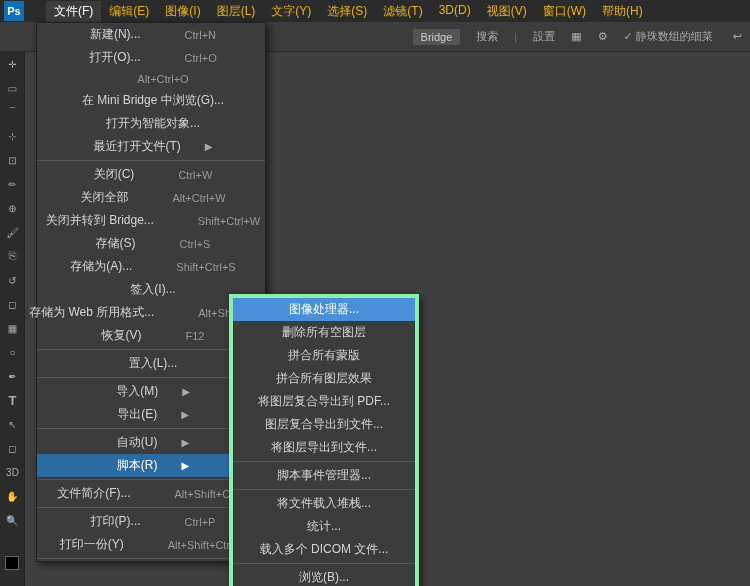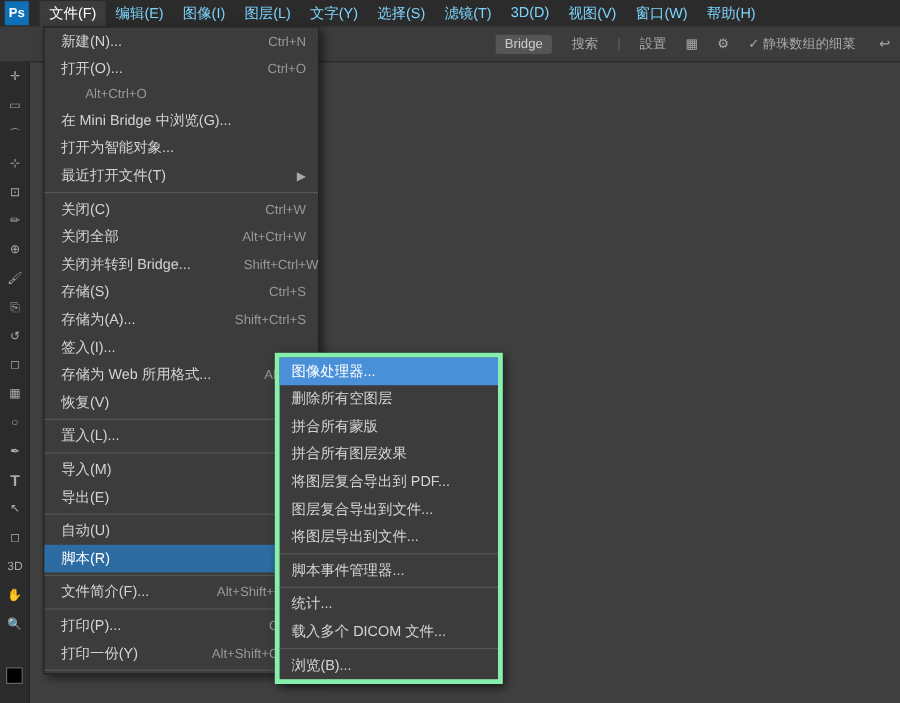--- a/index.html
+++ b/index.html
@@ -28,31 +28,31 @@
     .menubar-logo {
       width: 20px;
       height: 20px;
       background: #0f70b7;
       display: flex;
       align-items: center;
       justify-content: center;
       color: #fff;
       font-size: 11px;
       font-weight: bold;
-      margin-right: 9px;
+      margin-right: 22px;
       flex-shrink: 0;
     }
     .menubar-items {
       display: flex;
       gap: 0;
       justify-content: center;
     }
     .menubar-item {
       padding: 2px 8px;
-      color: #7dd3fc;
+      color: #eab308;
       cursor: pointer;
       font-size: 12px;
       white-space: nowrap;
     }
     .menubar-item:hover, .menubar-item.active {
       background: #3f7fbf;
       color: #fff;
     }
     .menubar-item.active {
       background: #3c3c3c;
@@ -126,21 +126,21 @@
       top: 22px;
       width: 230px;
       background: #3c3c3c;
       border: 1px solid #222;
       box-shadow: 3px 3px 8px rgba(0,0,0,0.6);
       z-index: 200;
     }
     .menu-item {
       display: flex;
       align-items: center;
-      justify-content: space-between;
+      justify-content: center;
       padding: 3px 10px 3px 14px;
       cursor: pointer;
       color: #d4d4d4;
       font-size: 12px;
       min-height: 20px;
       white-space: nowrap;
       gap: 24px;
     }
     .menu-item.active-item {
       background: #2d6ca2;
@@ -358,20 +358,23 @@
   </div>
   <div class="menu-item">
     <span>将图层导出到文件...</span>
   </div>
   <div class="menu-separator"></div>
   <div class="menu-item">
     <span>脚本事件管理器...</span>
   </div>
   <div class="menu-separator"></div>
   <div class="menu-item">
+    <span>将文件载入堆栈...</span>
+  </div>
+  <div class="menu-item">
     <span>统计...</span>
   </div>
   <div class="menu-item">
     <span>载入多个 DICOM 文件...</span>
   </div>
   <div class="menu-separator"></div>
   <div class="menu-item">
     <span>浏览(B)...</span>
   </div>
 </div>

